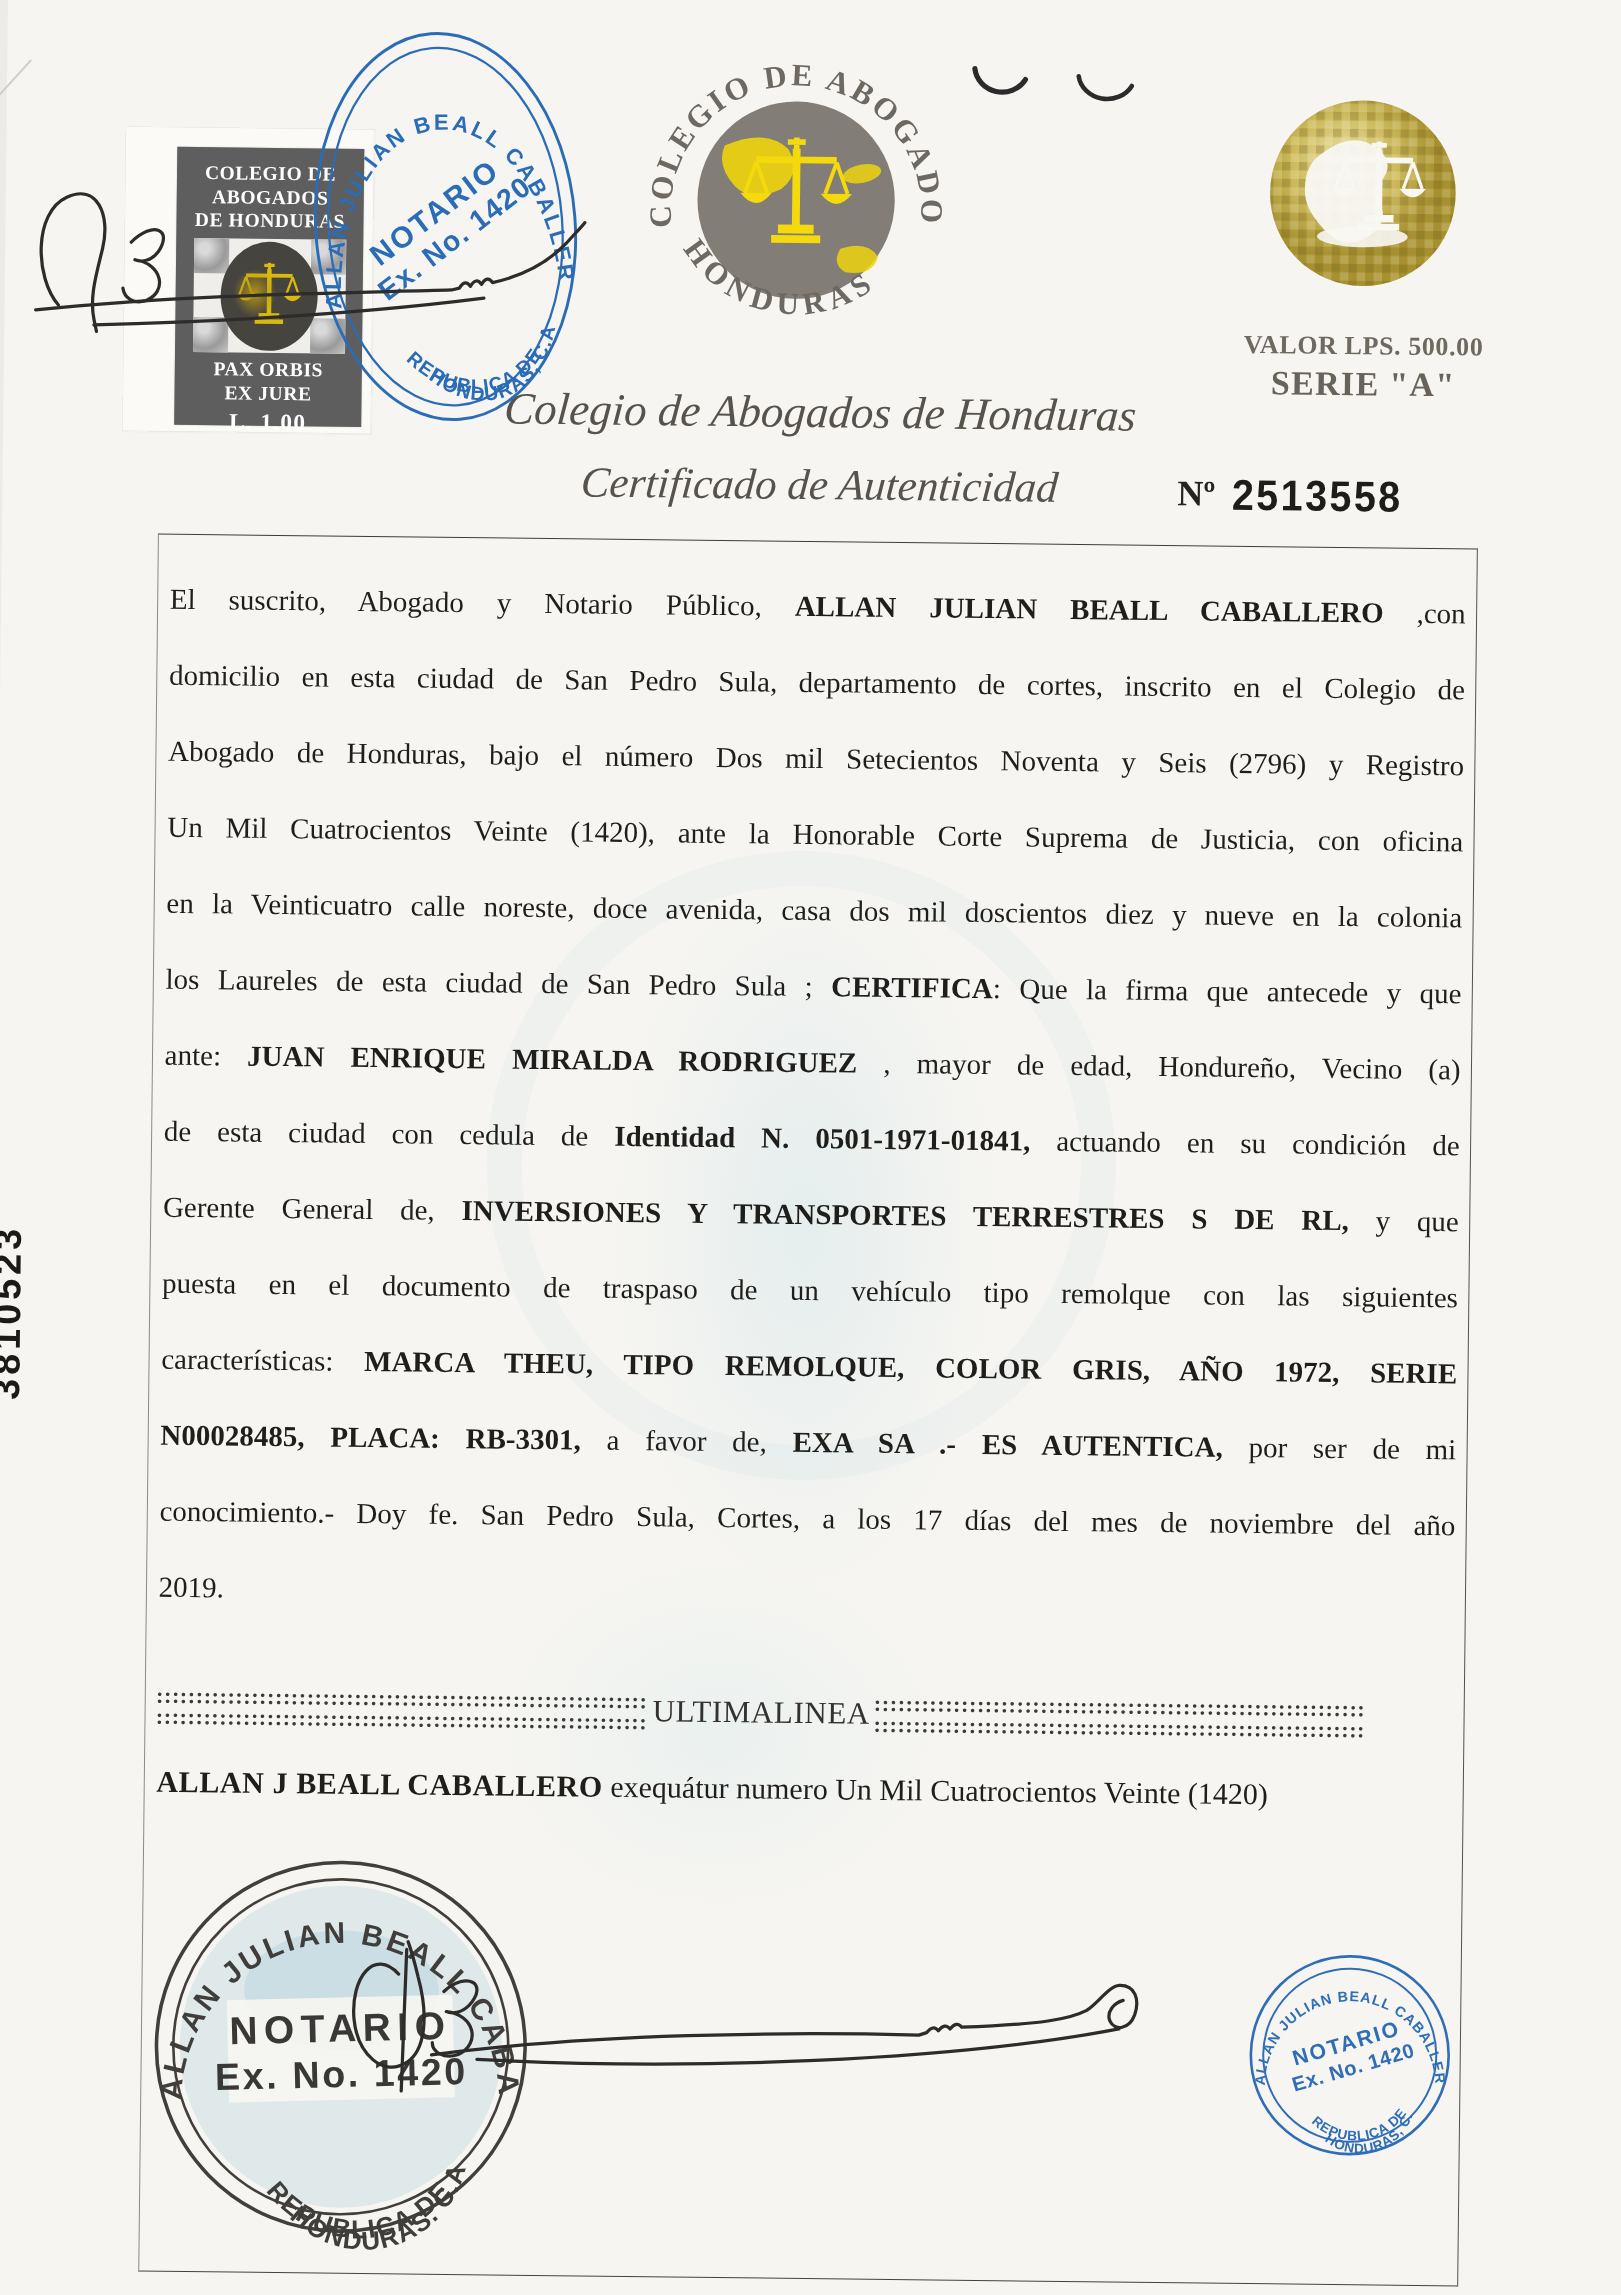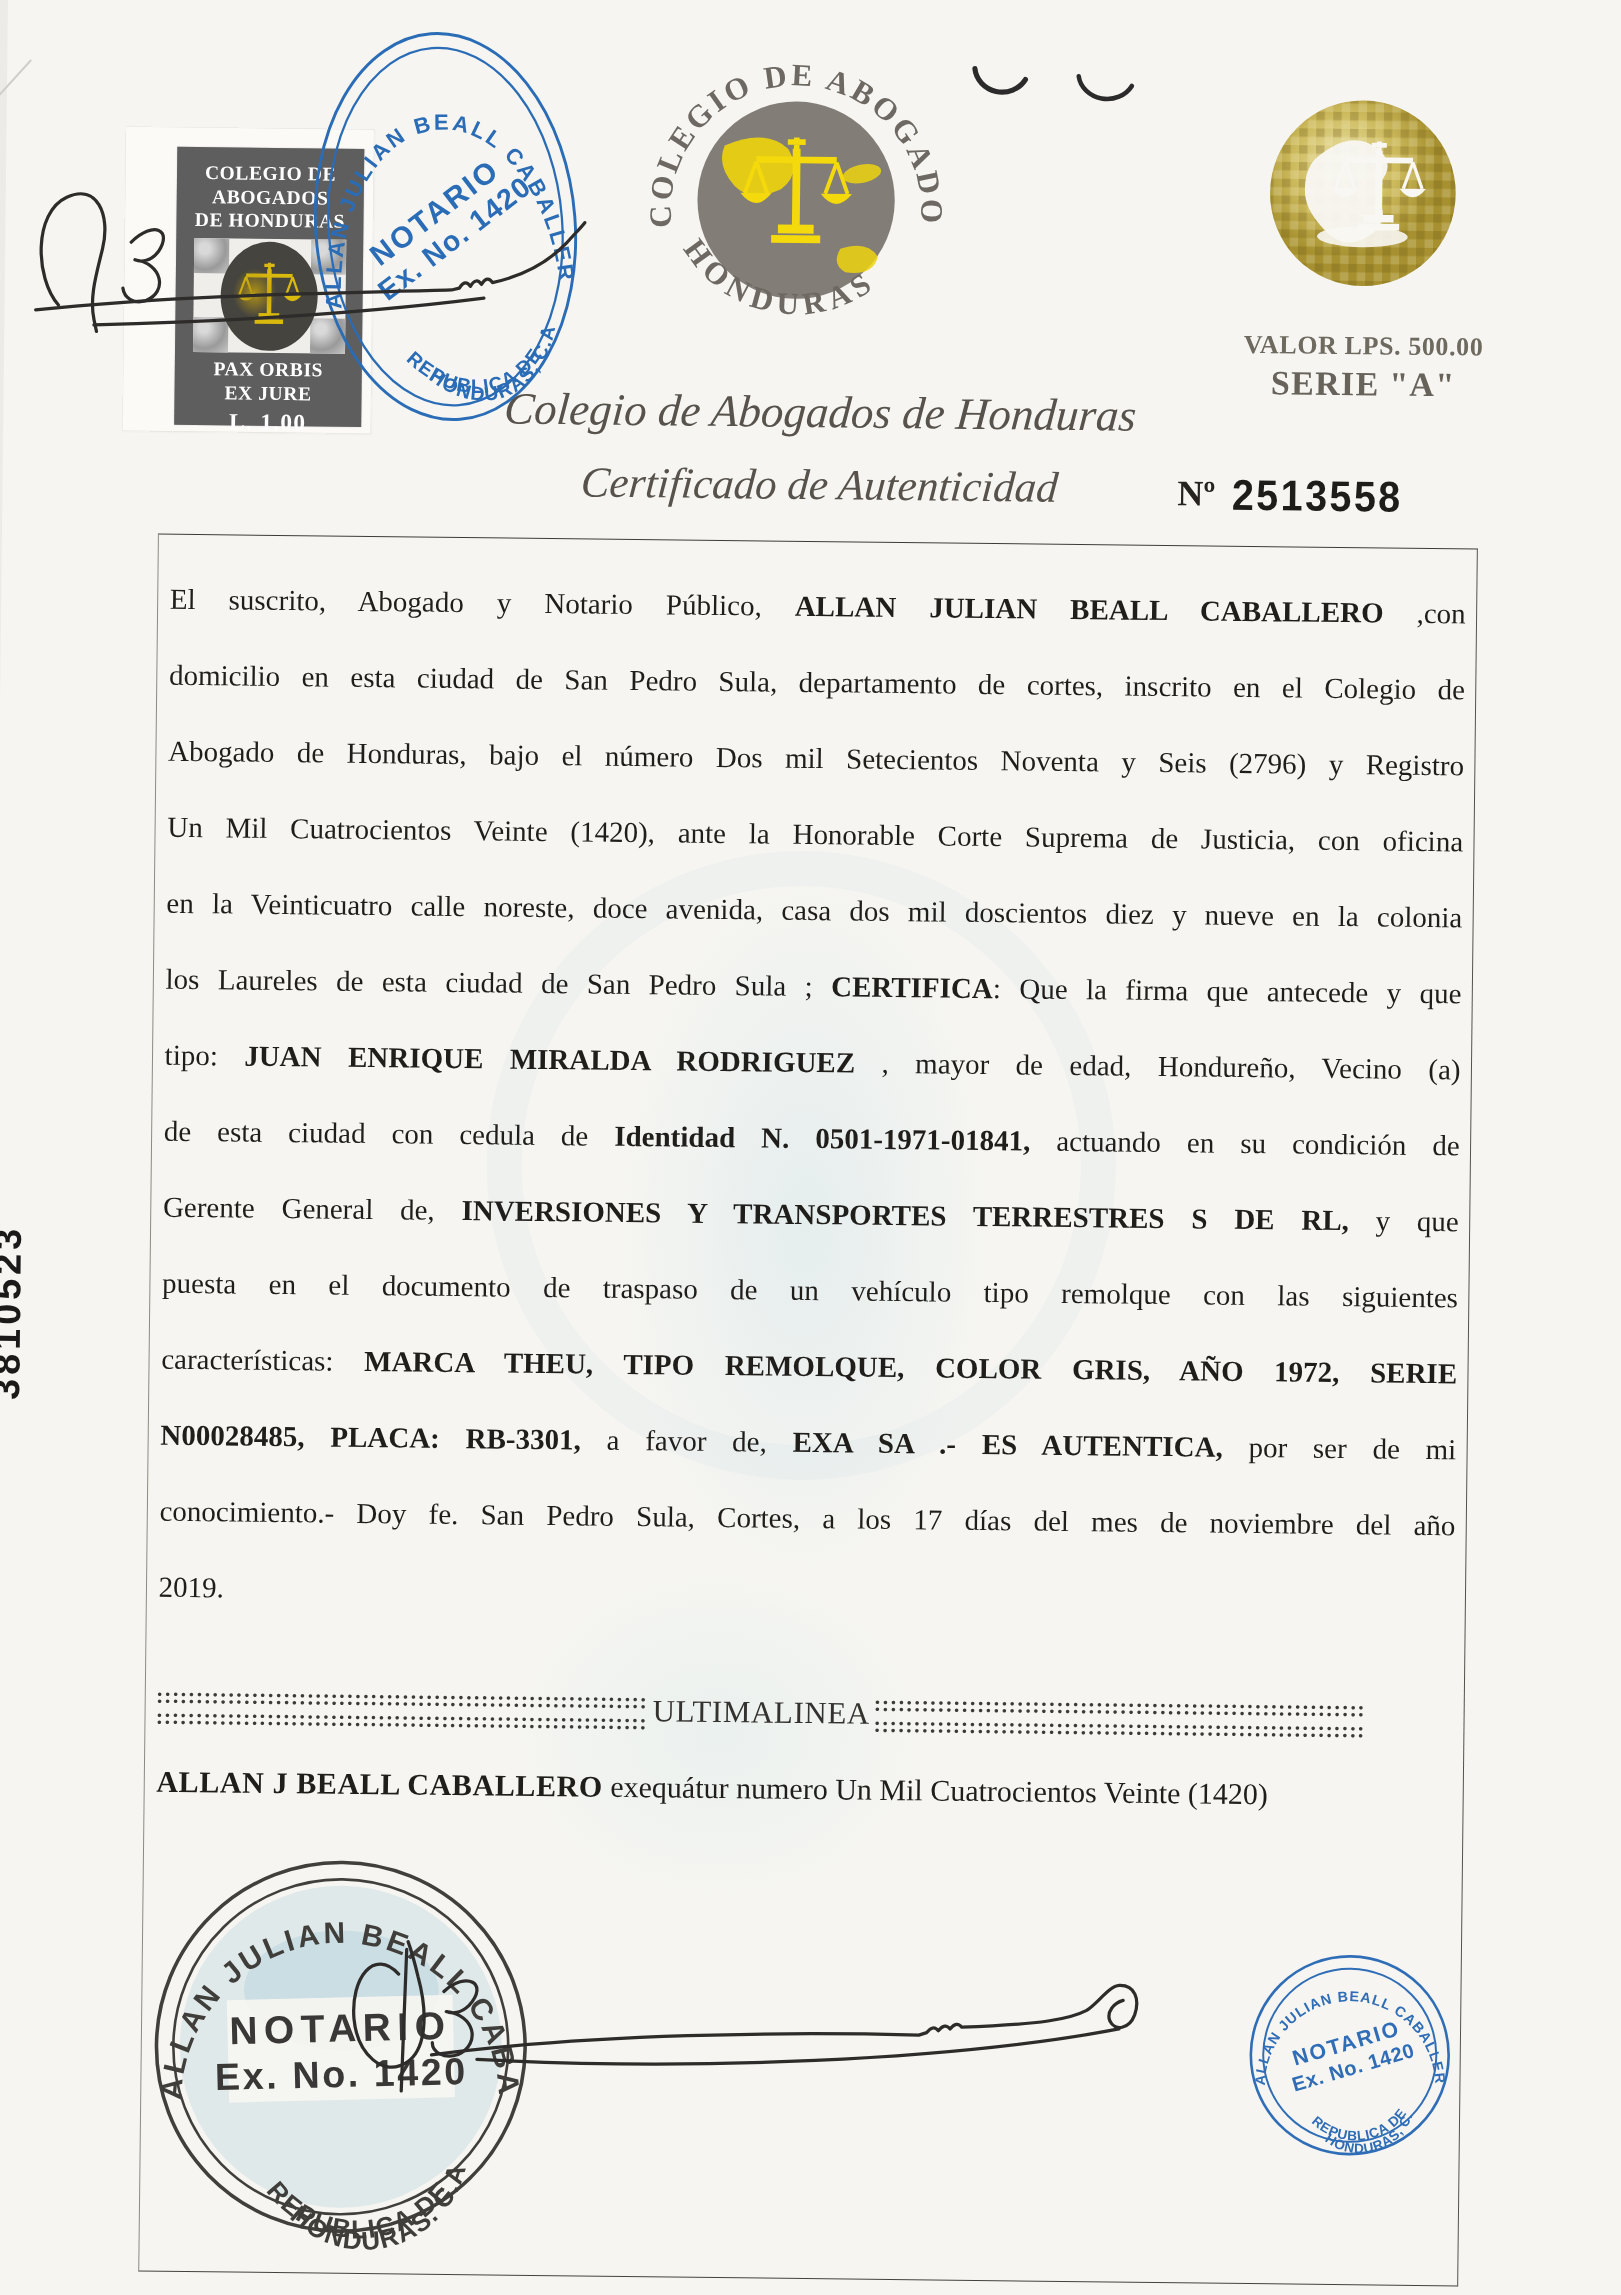--- a/index.html
+++ b/index.html
@@ -203,21 +203,21 @@
   </div>
 
   <div class="abs textbox">
     <div class="bodylines">
         <div class="bline"><span>El suscrito, Abogado y Notario Público, </span><span class="b">ALLAN JULIAN BEALL CABALLERO</span><span> ,con</span></div>
         <div class="bline"><span>domicilio en esta ciudad de San Pedro Sula, departamento de cortes, inscrito en el Colegio de</span></div>
         <div class="bline"><span>Abogado de Honduras, bajo el número Dos mil Setecientos Noventa y Seis (2796) y Registro</span></div>
         <div class="bline"><span>Un Mil Cuatrocientos Veinte (1420), ante la Honorable Corte Suprema de Justicia, con oficina</span></div>
         <div class="bline"><span>en la Veinticuatro calle noreste, doce avenida, casa dos mil doscientos diez y nueve en la colonia</span></div>
         <div class="bline"><span>los Laureles de esta ciudad de San Pedro Sula ; </span><span class="b">CERTIFICA</span><span>: Que la firma que antecede y que</span></div>
-        <div class="bline"><span>tipo: </span><span class="b">JUAN ENRIQUE MIRALDA RODRIGUEZ</span><span> , mayor de edad, Hondureño, Vecino (a)</span></div>
+        <div class="bline"><span>ante: </span><span class="b">JUAN ENRIQUE MIRALDA RODRIGUEZ</span><span> , mayor de edad, Hondureño, Vecino (a)</span></div>
         <div class="bline"><span>de esta ciudad con cedula de </span><span class="b">Identidad N. 0501-1971-01841,</span><span> actuando en su condición de</span></div>
         <div class="bline"><span>Gerente General de, </span><span class="b">INVERSIONES Y TRANSPORTES TERRESTRES S DE RL,</span><span> y que</span></div>
         <div class="bline"><span>puesta en el documento de traspaso de un vehículo tipo remolque con las siguientes</span></div>
         <div class="bline"><span>características: </span><span class="b">MARCA THEU, TIPO REMOLQUE, COLOR GRIS, AÑO 1972, SERIE</span></div>
         <div class="bline"><span class="b">N00028485, PLACA: RB-3301,</span><span> a favor de, </span><span class="b">EXA SA .- ES AUTENTICA,</span><span> por ser de mi</span></div>
         <div class="bline"><span>conocimiento.- Doy fe. San Pedro Sula, Cortes, a los 17 días del mes de noviembre del año</span></div>
         <div class="bline"><span>2019.</span></div>
       </div>
     <div class="ultima">
       <div class="dotcol left">

